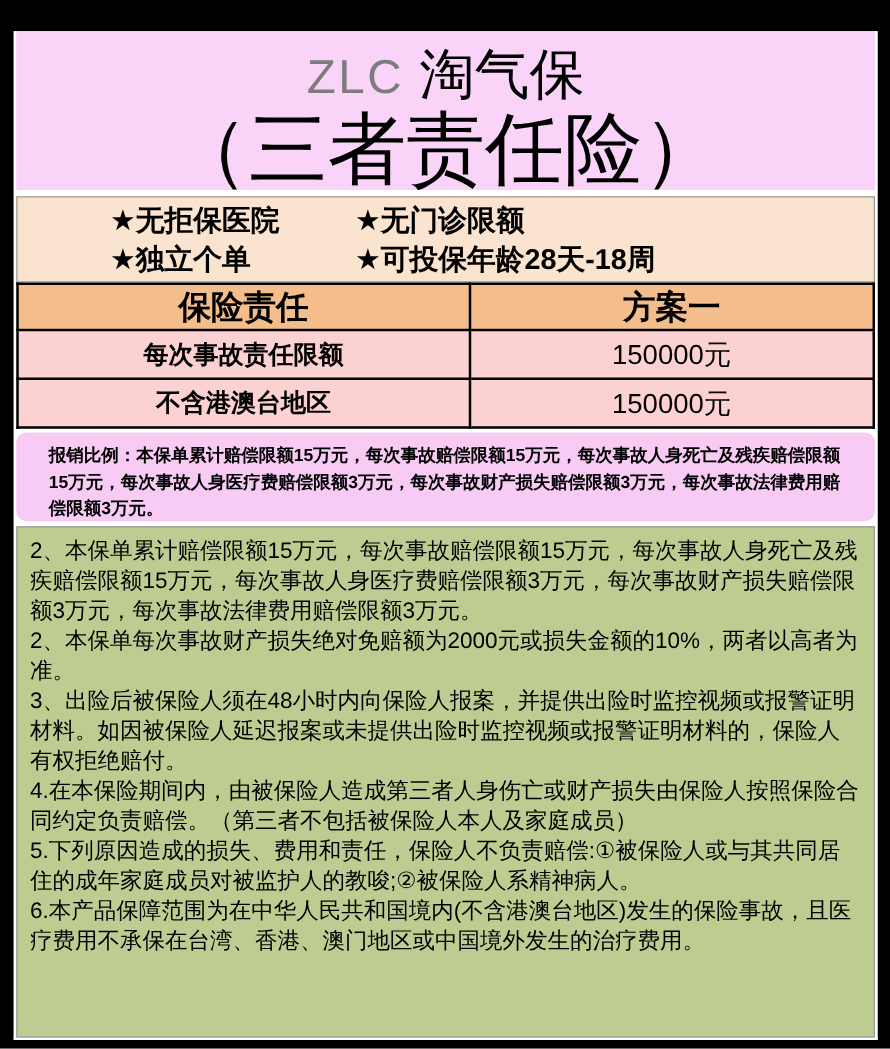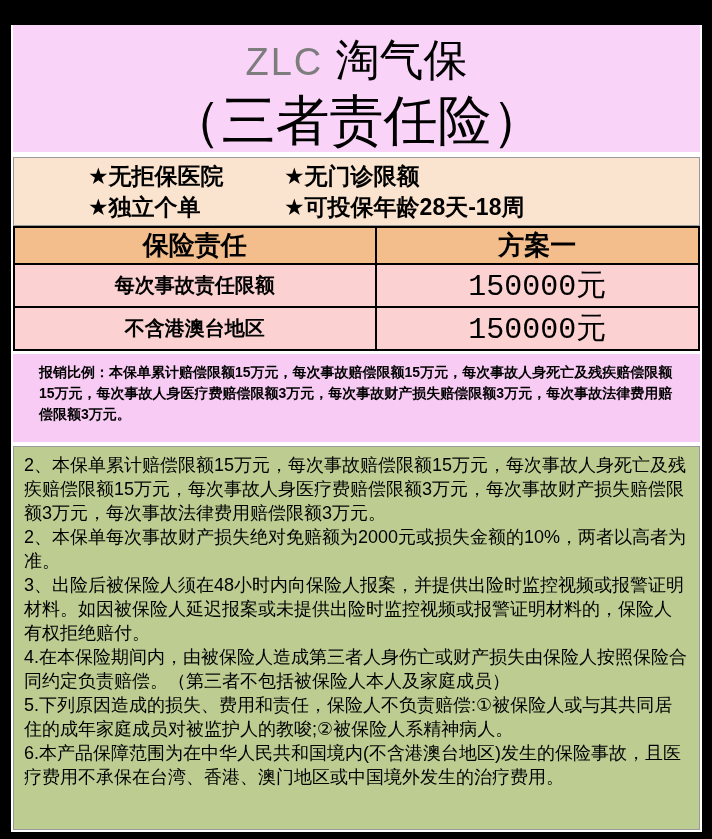--- a/index.html
+++ b/index.html
@@ -18,50 +18,50 @@
   }
 
   
   .sec-header {
     background:#fad3f8; height:127px; flex:0 0 auto;
     text-align:center; margin-bottom:5px; overflow:hidden;
   }
   .title-line1 { font-size:44px; line-height:57px; padding-top:6px; white-space:nowrap; }
   .brand { color:#7d7d7d; font-size:38px; letter-spacing:2px; }
   .main-name { color:#000; }
-  .title-line2 { font-size:54px; line-height:58px; white-space:nowrap; }
+  .title-line2 { font-size:63px; line-height:58px; white-space:nowrap; }
 
   
   .sec-features {
     background:#fbe4cf; border:1px solid #9a9a9a; flex:0 0 auto;
     height:69px; box-sizing:border-box;
     padding:3px 0 0 74px;
     font-size:23px; line-height:31px;font-weight:bold;
   }
   .features-grid { display:grid; grid-template-columns:196px auto; }
   .feature { white-space:nowrap; }
 
   
   table.plan { border-collapse:collapse; width:100%; flex:0 0 auto; table-layout:fixed; }
   table.plan th, table.plan td { border:2px solid #000; text-align:center; padding:0; }
   table.plan th {
     background:#f3be8c; font-size:26px; font-weight:bold; height:33px;
   }
   table.plan td { background:#fbd1d1; height:37px; }
   td.row-label { font-weight:bold; font-size:20px; }
-  td.row-value { font-family:Liberation Mono, monospace; font-size:30px; }
+  td.row-value { font-family:Liberation Sans, sans-serif; font-size:22px; }
   .col-left { width:52.8%; }
   .col-right { width:47.2%; }
 
   
   .sec-ratio {
     background:#f8cbf4; flex:0 0 auto; box-sizing:border-box;
-    margin-top:3px; height:88px;
+    margin-top:3px; height:71px;
     padding:8px 16px 6px 26px;
-    font-size:14px; font-weight:bold; line-height:21px;
+    font-size:14px; font-weight:bold; line-height:21px;border-radius:8px;
   }
 
   
   .sec-terms {
     background:#bdcd92; border:1px solid #9a9a9a; box-sizing:border-box;
     margin-top:4px; flex:1 1 auto; overflow:hidden;
     padding:6px 10px 0 10px;
     font-size:18px; line-height:24px;
   }
   .sec-terms p { margin:0; }

